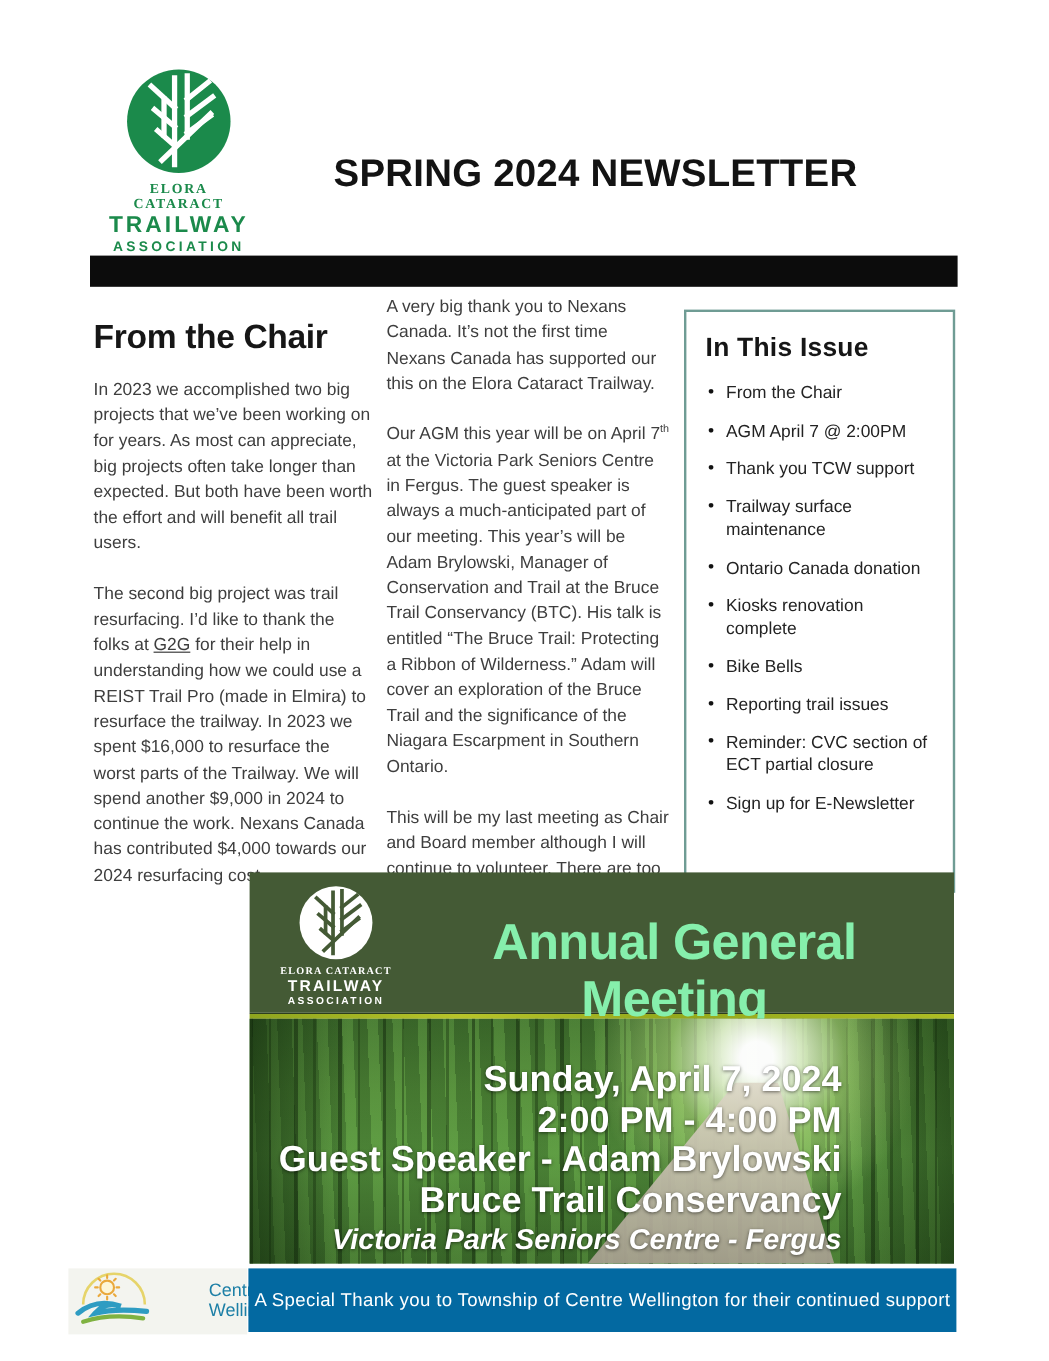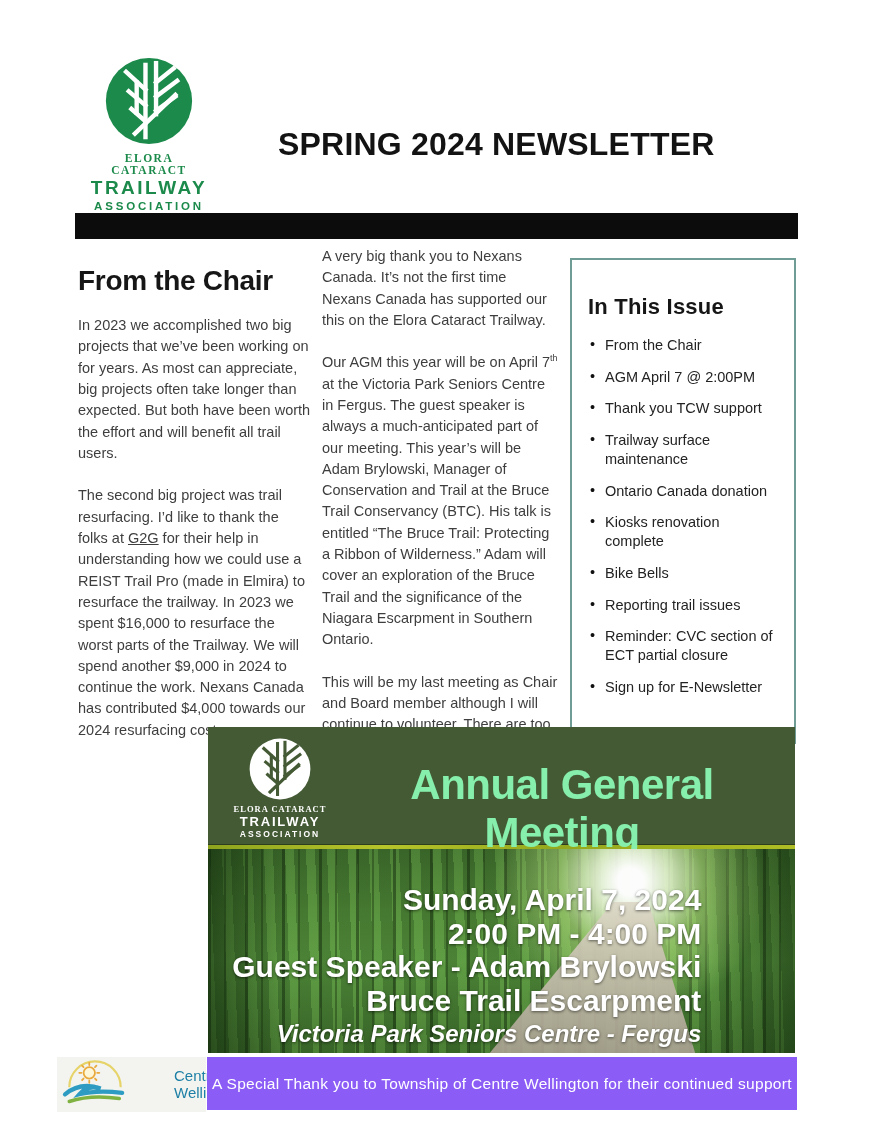--- a/index.html
+++ b/index.html
@@ -18,21 +18,21 @@
   
   .col{position:absolute;color:#3e3e3e;font-size:14.5px;line-height:1.47;}
   .col p{margin:0 0 21px 0;}
   .col-left{left:78px;top:260px;width:233px;}
   .col-left h1{font-size:28px;font-weight:bold;color:#161616;margin:0 0 14px 0;letter-spacing:-.3px;}
   .col-mid{left:322px;top:246px;width:237px;}
   .link-underline{text-decoration:underline;cursor:pointer;}
   sup{font-size:9px;vertical-align:super;line-height:0;}
   .sig{margin-top:-21px;}
   
-  .issue-box{position:absolute;left:570px;top:258px;width:226px;height:486px;border:2px solid #6f9c94;box-sizing:border-box;padding:34px 14px 0 16px;}
+  .issue-box{position:absolute;left:570px;top:258px;width:226px;height:486px;border:2px solid #6f9c94;box-sizing:border-box;padding:17px 14px 0 16px;}
   .issue-box h2{font-size:22px;font-weight:bold;color:#161616;margin:0 0 16px 0;letter-spacing:.2px;}
   .issue-list{list-style:none;margin:0;padding:0;}
   .issue-list li{position:relative;padding-left:17px;font-size:14.5px;color:#232323;line-height:1.32;margin-bottom:12.5px;}
   .issue-list li::before{content:"•";position:absolute;left:2px;top:-1px;color:#111;}
   
   .agm{position:absolute;left:208px;top:727px;width:587px;height:326px;}
   .agm-green{position:relative;height:117px;background:#445a35;}
   .agm-logo{position:absolute;left:14px;top:10px;width:116px;text-align:center;color:#ffffff;}
   .agm-logo svg{width:62px;height:64px;display:block;margin:0 auto 3px auto;}
   .agm-logo .l1{font-family:"Liberation Serif", serif;font-size:8.5px;letter-spacing:1px;font-weight:bold;}
@@ -53,21 +53,21 @@
     background:linear-gradient(180deg,#f2efe3 0%,#d2ccba 40%,#a9a191 100%);
     opacity:.92;}
   .agm-text{position:absolute;left:12px;top:34px;width:82%;text-align:right;color:#ffffff;
     font-weight:bold;text-shadow:0 1px 3px rgba(0,0,0,.55);}
   .agm-text .line{font-size:30px;line-height:1.12;}
   .agm-text .venue{font-size:24px;font-style:italic;margin-top:3px;}
   
   .cw-block{position:absolute;left:57px;top:1057px;width:149px;height:55px;background:#f3f4ef;display:flex;align-items:center;gap:41px;}
   .cw-block svg{width:72px;height:50px;flex:0 0 auto;margin-left:2px;}
   .cw-name{color:#1d7fa6;font-size:15px;line-height:1.08;margin-left:2px;}
-  .footer-bar{position:absolute;left:207px;top:1057px;width:590px;height:53px;background:#8b5cf6;display:flex;align-items:center;justify-content:center;}
+  .footer-bar{position:absolute;left:207px;top:1057px;width:590px;height:53px;background:#0369a1;display:flex;align-items:center;justify-content:center;}
   .footer-bar span{color:#ffffff;font-size:15.5px;letter-spacing:.3px;}
 </style>
 </head>
 <body>
 
 <div class="logo-block">
   <svg class="logo-circle" viewBox="0 0 100 102">
     <circle cx="50" cy="51" r="49" fill="#1b8a4b"></circle>
     <g stroke="#ffffff" stroke-width="5" fill="none" stroke-linecap="square">
       <path d="M46 10 L46 92"></path>
@@ -144,21 +144,21 @@
     </div>
     <div class="agm-title">Annual General Meeting</div>
   </div>
   <div class="agm-grass"></div>
   <div class="agm-photo">
     <div class="agm-path"></div>
     <div class="agm-text">
       <div class="line">Sunday, April 7, 2024</div>
       <div class="line">2:00 PM - 4:00 PM</div>
       <div class="line">Guest Speaker - Adam Brylowski</div>
-      <div class="line">Bruce Trail Escarpment</div>
+      <div class="line">Bruce Trail Conservancy</div>
       <div class="venue">Victoria Park Seniors Centre - Fergus</div>
     </div>
   </div>
 </div>
 
 <div class="cw-block">
   <svg viewBox="0 0 100 70">
     <path d="M14 38 A 36 36 0 0 1 86 38" fill="none" stroke="#e6d46a" stroke-width="3"></path>
     <circle cx="42" cy="18" r="8" fill="#fdf6d8" stroke="#eaa93c" stroke-width="2.5"></circle>
     <g stroke="#eaa93c" stroke-width="2.5" stroke-linecap="round">

